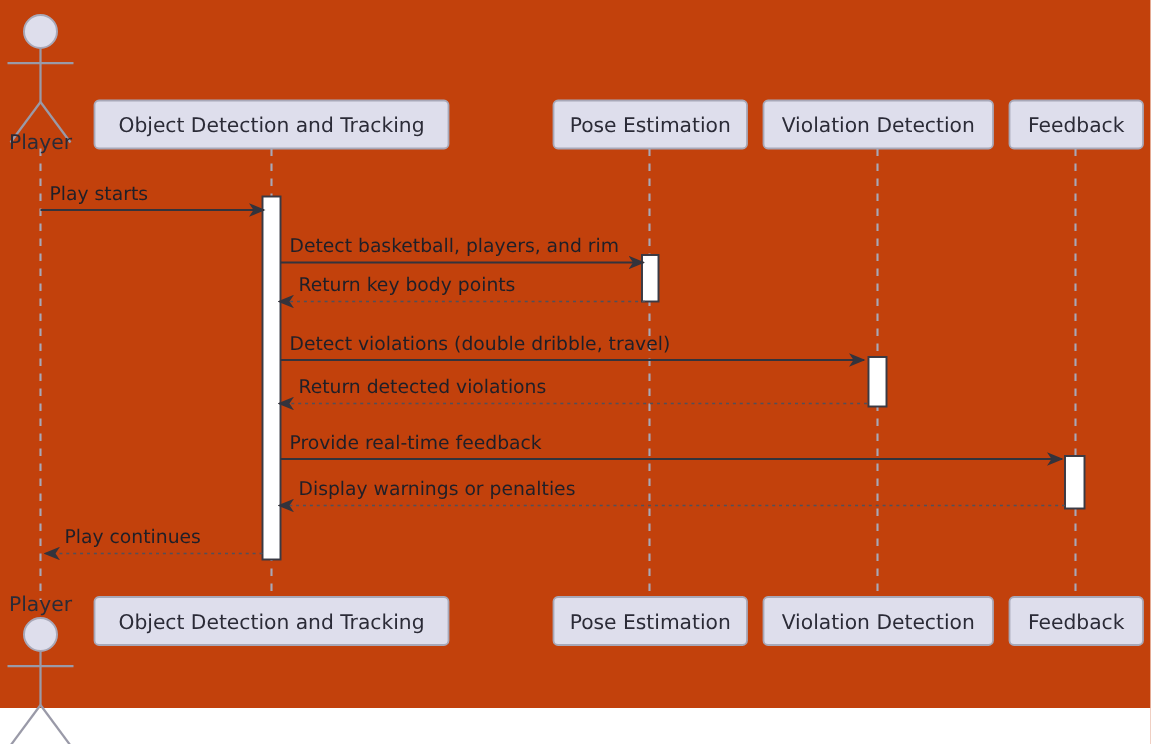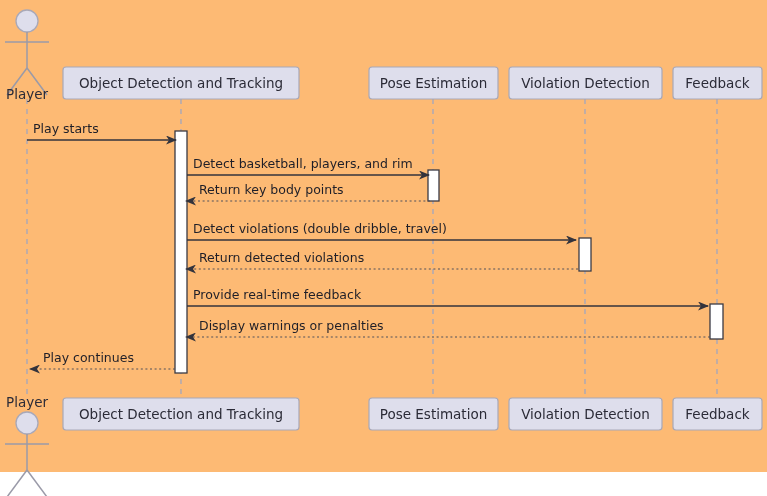--- a/index.html
+++ b/index.html
@@ -10,21 +10,21 @@
   body {
     width: 767px;
     height: 496px;
     font-family: "DejaVu Sans", sans-serif;
     overflow: hidden;
   }
   #diagram {
     position: relative;
     width: 767px;
     height: 472px;
-    background: #fdba74;
+    background: #c2410c;
   }
   svg#canvas {
     position: absolute;
     left: 0;
     top: 0;
     width: 767px;
     height: 496px;
   }
   .plabel {
     font-family: "DejaVu Sans", sans-serif;

